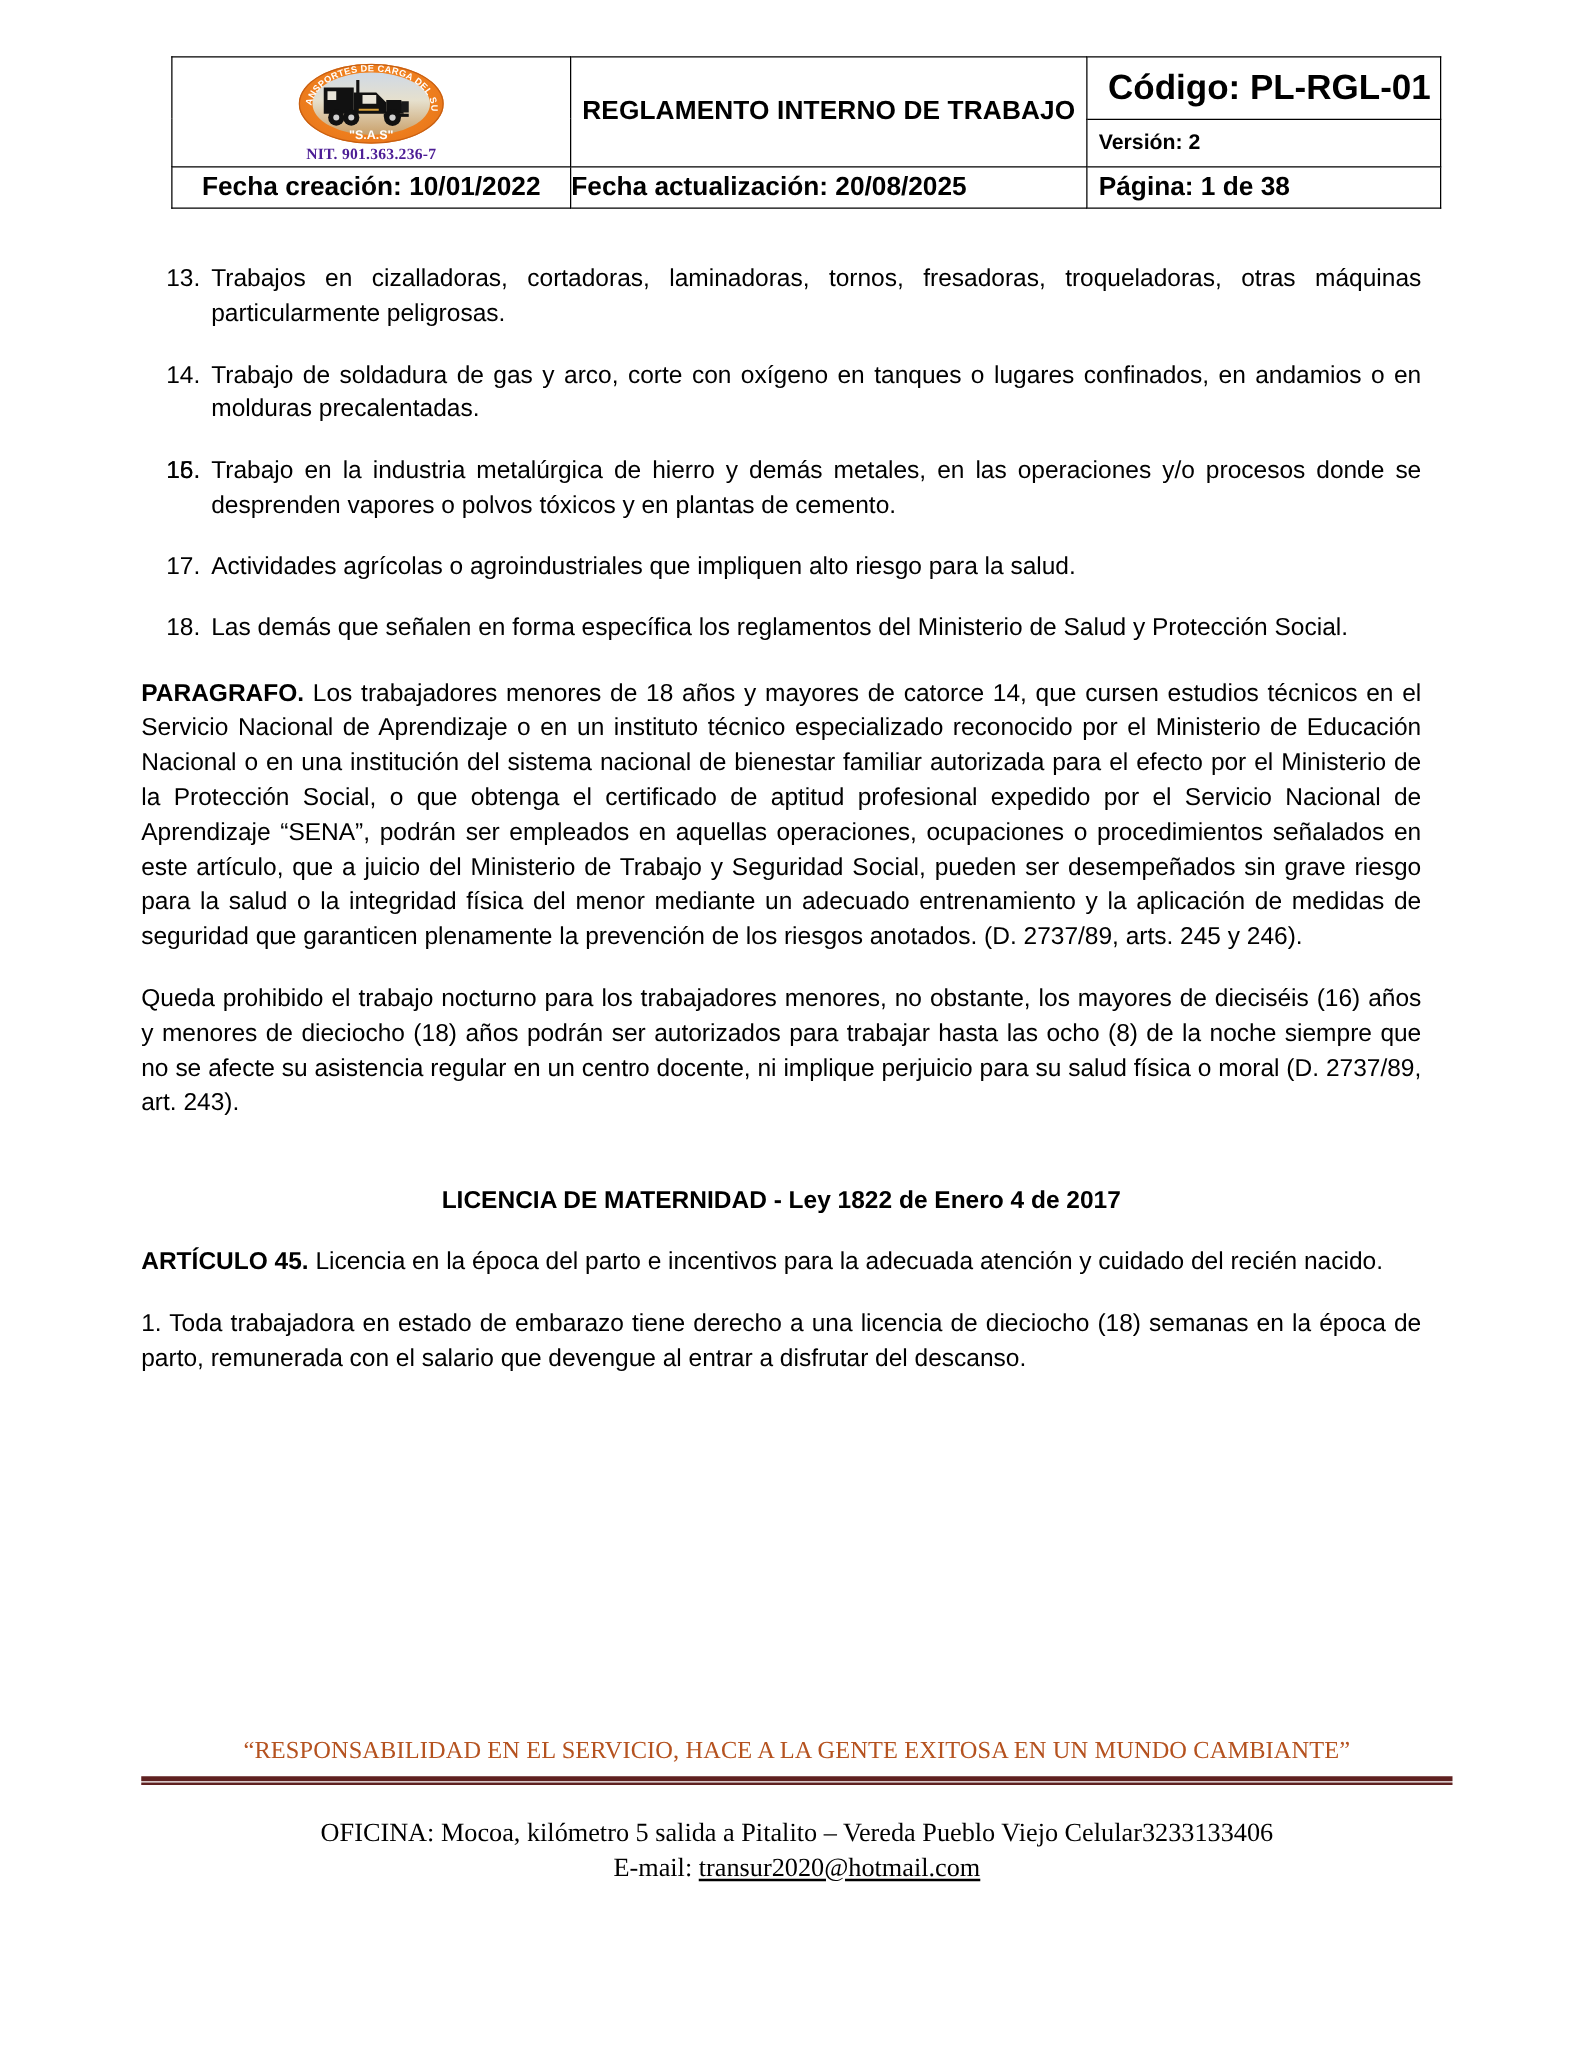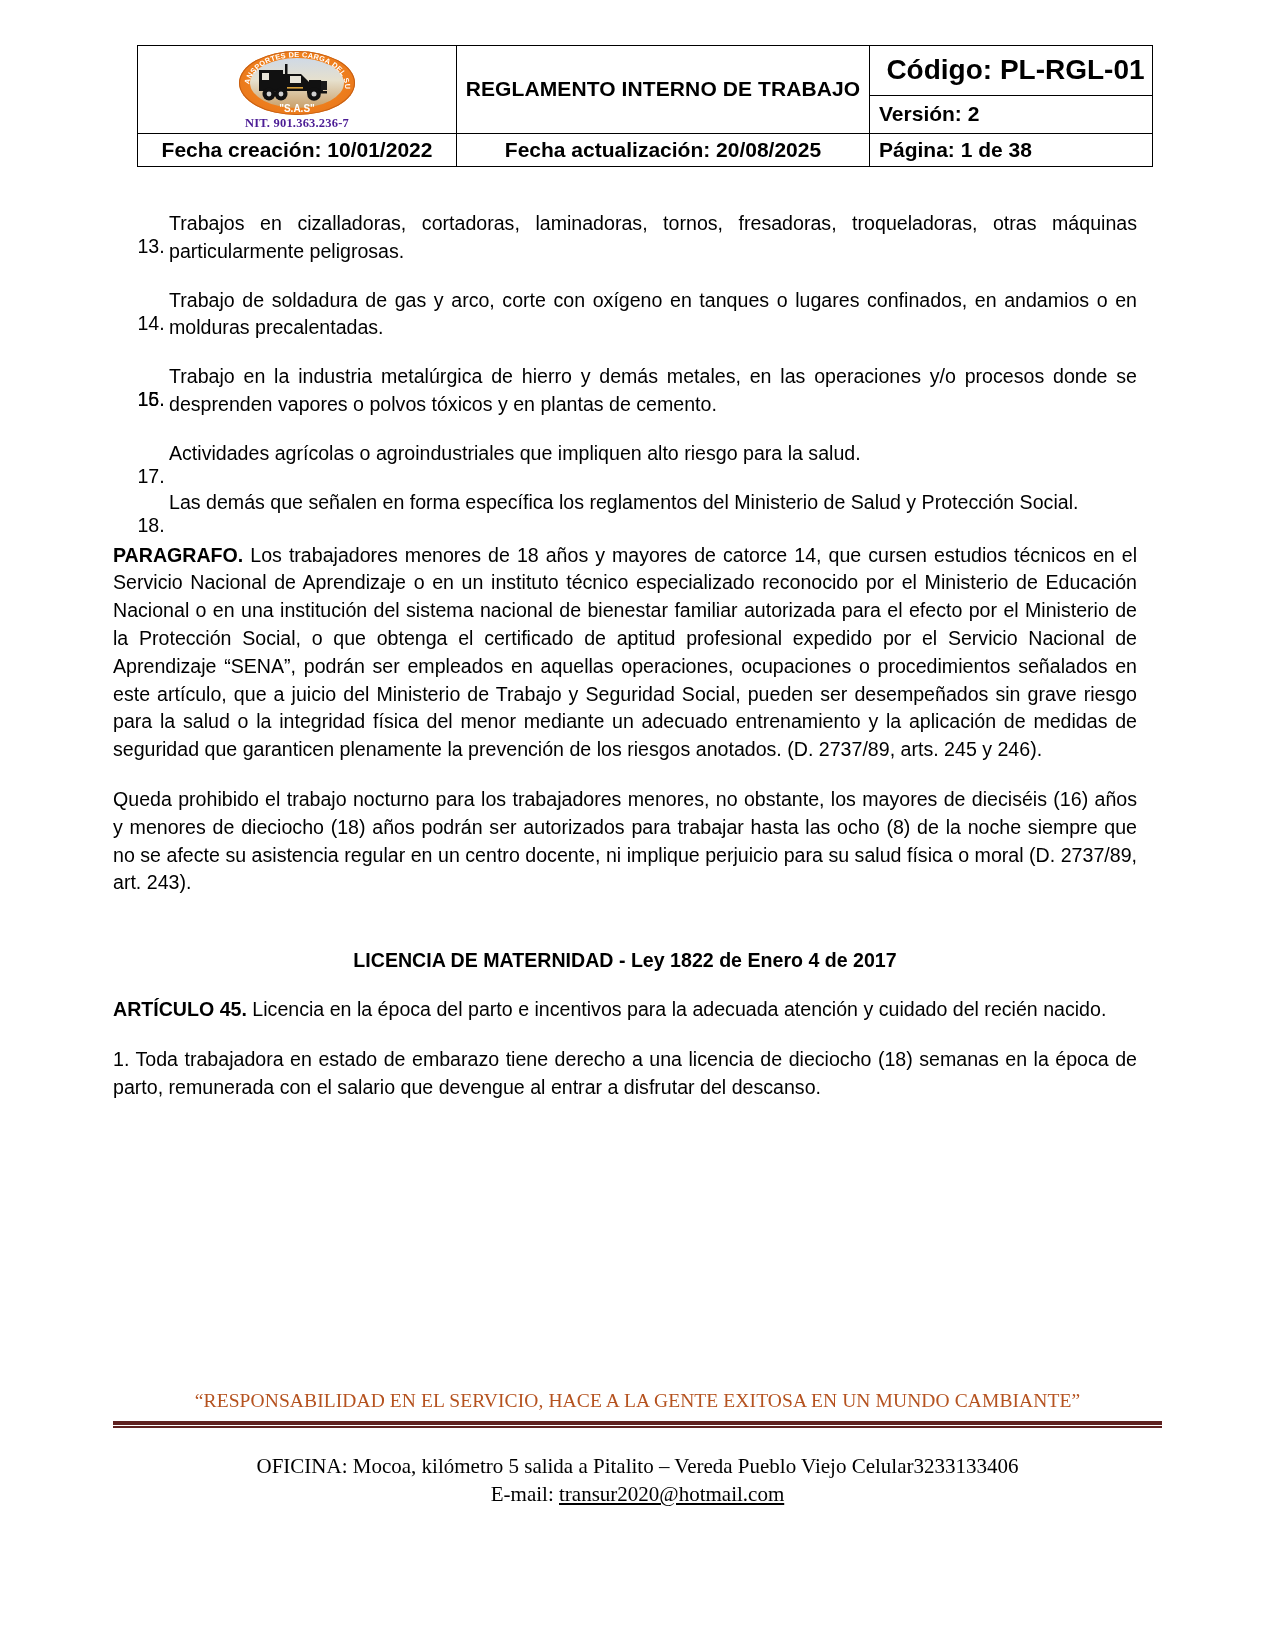--- a/index.html
+++ b/index.html
@@ -56,32 +56,32 @@
   .cell-codigo {
     width: 273px;
     height: 48px;
     font-size: 28px;
     font-weight: bold;
     text-align: left;
     padding-left: 9px !important;
   }
   .cell-version {
     height: 37px;
-    font-size: 21px;
+    font-size: 17px;
     font-weight: bold;
     text-align: left !important;
     padding-left: 9px !important;
   }
   .row2 td {
     height: 32px;
     font-size: 21px;
     font-weight: bold;
   }
   .row2 .c1 { text-align: center; }
-  .row2 .c2 { text-align: center; }
+  .row2 .c2 { text-align: left; }
   .row2 .c3 { text-align: left; padding-left: 9px !important; }
 
   
   .logo-wrap {
     display: flex;
     flex-direction: column;
     align-items: center;
     justify-content: center;
     height: 100%;
   }
@@ -160,22 +160,21 @@
     padding-left: 56px;
     margin-bottom: 21px;
     text-align: justify;
     text-justify: inter-word;
   }
   ol.numlist > li .num {
     position: absolute;
     left: 20px;
     top: 0;
     width: 36px;
-    text-align: center;
-    margin-top: 23px;
+    text-align: left;
   }
   ol.numlist > li:last-child { margin-bottom: 0; }
 
   p.para {
     margin: 0 0 22px 0;
     text-align: justify;
     text-justify: inter-word;
   }
   p.para.last { margin-bottom: 0; }
   .bold { font-weight: bold; }

